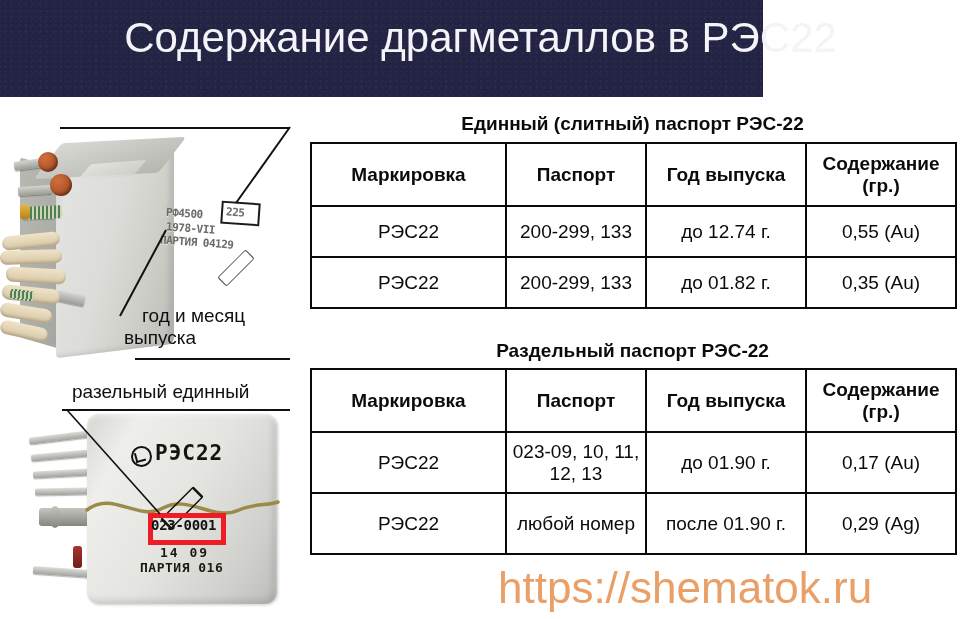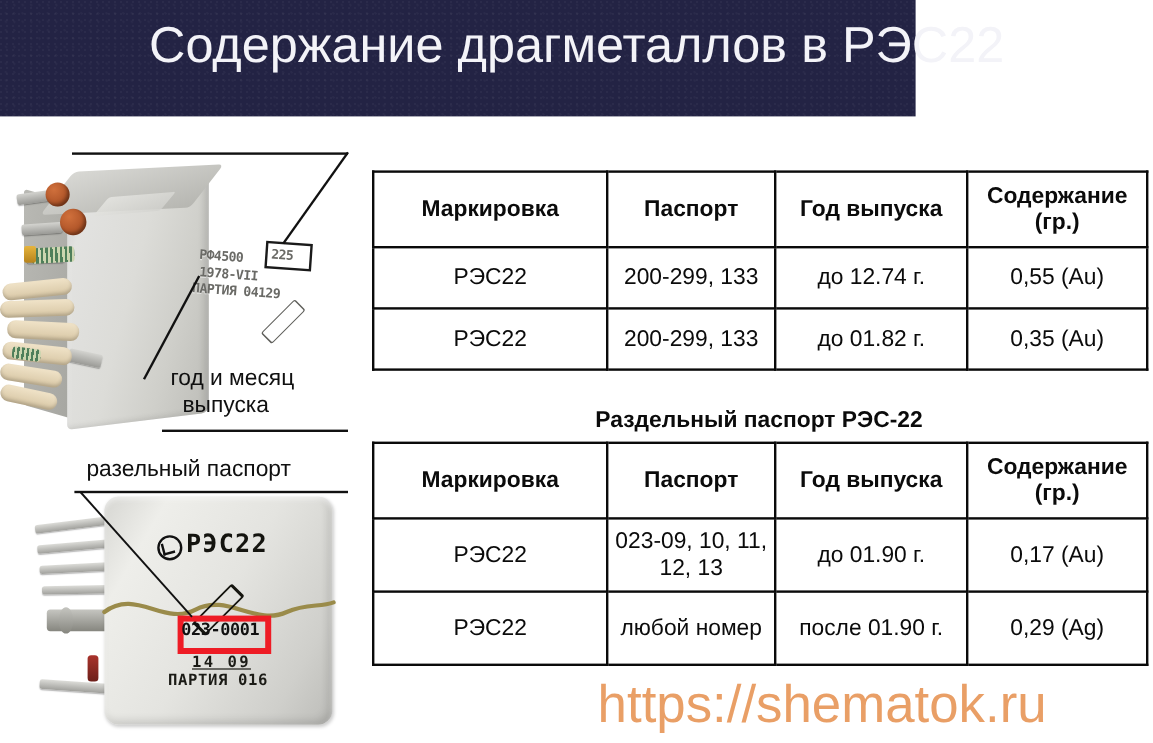--- a/index.html
+++ b/index.html
@@ -215,21 +215,20 @@
   }
   #relay2-date {
     position: absolute;
     left: 135px; top: 137px;
     font-family: "DejaVu Sans Mono", monospace;
     font-weight: bold;
     font-size: 13px;
     color: #1b1b16;
     letter-spacing: 2px;
     white-space: nowrap;
-    text-decoration: underline;
   }
   #relay2-batch {
     position: absolute;
     left: 115px; top: 152px;
     font-family: "DejaVu Sans Mono", monospace;
     font-weight: bold;
     font-size: 13px;
     color: #1b1b16;
     letter-spacing: 0.5px;
     white-space: nowrap;
@@ -257,21 +256,21 @@
   .annot-rule {
     position: absolute;
     height: 0;
     border-top: 2px solid #111;
   }
   .leader { position: absolute; }
 
   #annot-unified { left: 84px; top: 101px; }
   #rule-unified { left: 60px; top: 127px; width: 230px; }
   #annot-yearmonth-1 { left: 142px; top: 305px; }
-  #annot-yearmonth-2 { left: 152px; top: 327px; }
+  #annot-yearmonth-2 { left: 124px; top: 327px; }
   #rule-yearmonth { left: 135px; top: 358px; width: 155px; }
   #annot-separate { left: 72px; top: 381px; }
   #rule-separate { left: 62px; top: 409px; width: 228px; }
 
   
   .tbl-caption {
     position: absolute;
     width: 645px;
     text-align: center;
     font-size: 19px;
@@ -370,21 +369,21 @@
   </svg>
 
   <div class="annot" id="annot-yearmonth-1">год и месяц</div>
   <div class="annot" id="annot-yearmonth-2">выпуска</div>
   <div class="annot-rule" id="rule-yearmonth"></div>
 
   <svg class="leader" width="60" height="90" style="left:110px;top:228px;" viewBox="0 0 60 90">
     <line x1="56" y1="2" x2="10" y2="88" stroke="#111" stroke-width="2"></line>
   </svg>
 
-  <div class="annot" id="annot-separate">разельный паспорт</div>
+  <div class="annot" id="annot-separate">разельный единный</div>
   <div class="annot-rule" id="rule-separate"></div>
 
   <div class="photo-wrap" id="photo-relay-2">
 
     <div class="relay2-pin" style="left:4px;top:26px;width:62px;height:7px;transform:rotate(-7deg);"></div>
     <div class="relay2-pin" style="left:6px;top:44px;width:60px;height:7px;transform:rotate(-5deg);"></div>
     <div class="relay2-pin" style="left:8px;top:62px;width:58px;height:7px;transform:rotate(-3deg);"></div>
     <div class="relay2-pin" style="left:10px;top:80px;width:56px;height:7px;transform:rotate(-1deg);"></div>
     <div class="relay2-stud" style="left:14px;top:100px;width:52px;height:18px;"></div>
     <div class="relay2-stud" style="left:24px;top:98px;width:12px;height:22px;border-radius:50%;"></div>
@@ -403,20 +402,21 @@
     <div id="relay2-serial-box"></div>
     <div id="relay2-serial">023-0001</div>
     <div id="relay2-date">14  09</div>
     <div id="relay2-batch">ПАРТИЯ  016</div>
   </div>
 
   <svg class="leader" width="120" height="110" style="left:65px;top:408px;" viewBox="0 0 120 110">
     <line x1="2" y1="2" x2="95" y2="106" stroke="#111" stroke-width="1.6"></line>
   </svg>
 
+  <div class="tbl-caption" id="caption-1">Единный (слитный) паспорт РЭС-22</div>
 
   <table class="data-table" id="table-1">
     <colgroup>
       <col class="col-mark">
         <col class="col-pass">
         <col class="col-year">
         <col class="col-cont">
     </colgroup>
     <thead>
       <tr class="hdr-row">

